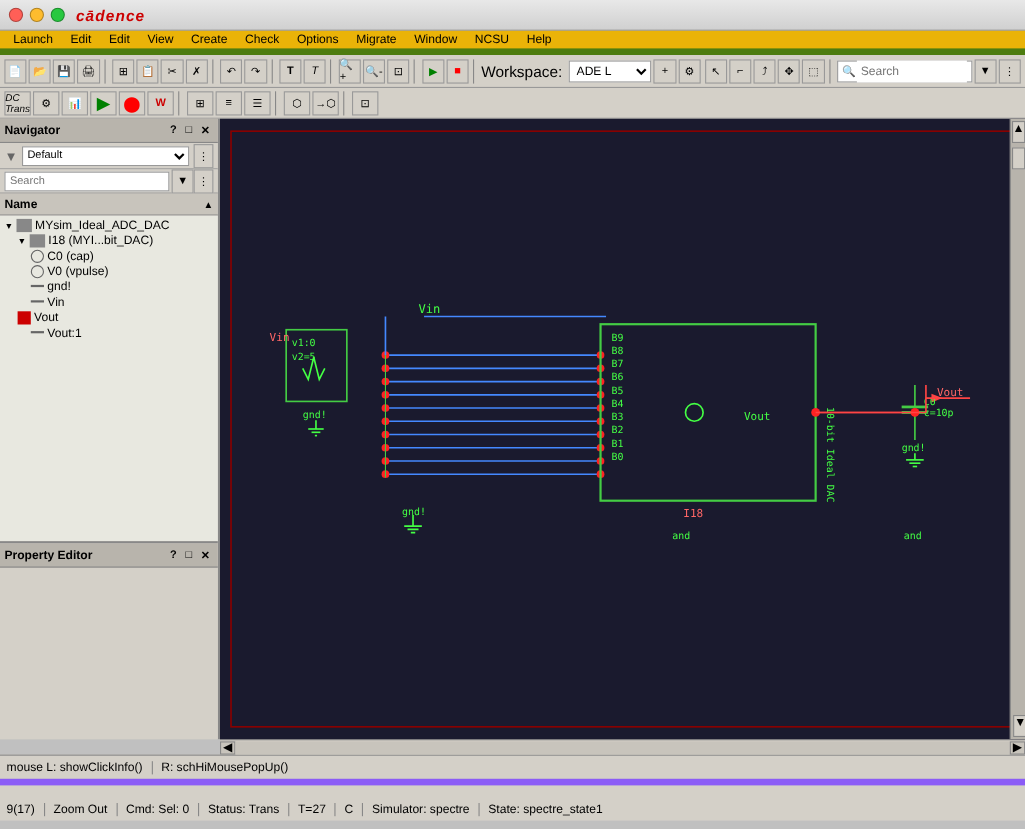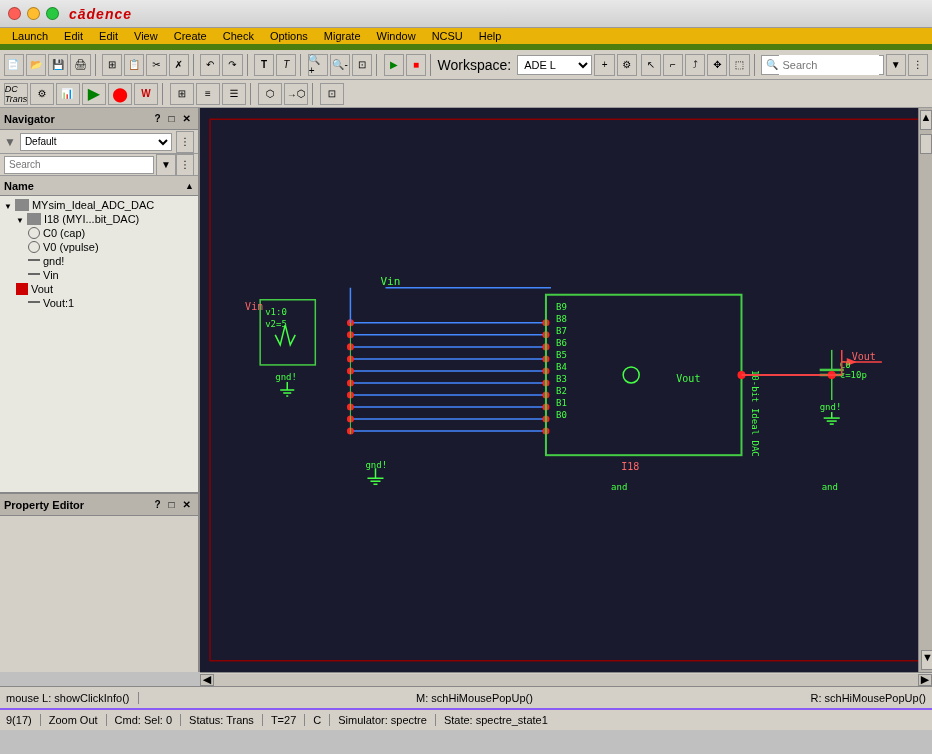--- a/index.html
+++ b/index.html
@@ -204,23 +204,23 @@
       align-items: center;
       padding: 0 6px;
       border-top: 1px solid #888;
       font-size: 11px;
       gap: 8px;
     }
     #status-bar2 {
       height: 22px;
       background: #d4d0c8;
       display: flex;
-      align-items: center;
-      padding: 0 6px;
-      border-top: 2px solid #8b5cf6;
+      align-items: flex-start;
+      padding: 16px 6px;
+      border-top: 6px solid #8b5cf6;
       font-size: 11px;
       gap: 8px;
     }
     .status-segment { border-right: 1px solid #888; padding-right: 8px; }
 
     
     .dot-grid {
       background-color: #0a0a1a;
       background-image: radial-gradient(circle, #2a2a4a 1px, transparent 1px);
       background-size: 18px 18px;
@@ -541,21 +541,20 @@
 </div>
 
 <div style="height:14px; background:#d4d0c8; border-top:1px solid #888; display:flex; align-items:center; margin-left:200px;">
   <div style="width:14px;height:12px;background:#c8c4bc;border:1px solid #888; display:flex; align-items:center; justify-content:center;">◀</div>
   <div style="flex:1; height:12px; background:#c8c4bc;"></div>
   <div style="width:14px;height:12px;background:#c8c4bc;border:1px solid #888; display:flex; align-items:center; justify-content:center;">▶</div>
 </div>
 
 <div id="status-bar1">
   <span class="status-segment">mouse L: showClickInfo()</span>
-  <span style="flex:1; text-align:center;">M: schHiMousePopUp()</span>
   <span>R: schHiMousePopUp()</span>
 </div>
 
 <div id="status-bar2">
   <span class="status-segment">9(17)</span>
   <span class="status-segment">Zoom Out</span>
   <span class="status-segment">Cmd: Sel: 0</span>
   <span class="status-segment">Status: Trans</span>
   <span class="status-segment">T=27</span>
   <span class="status-segment">C</span>

